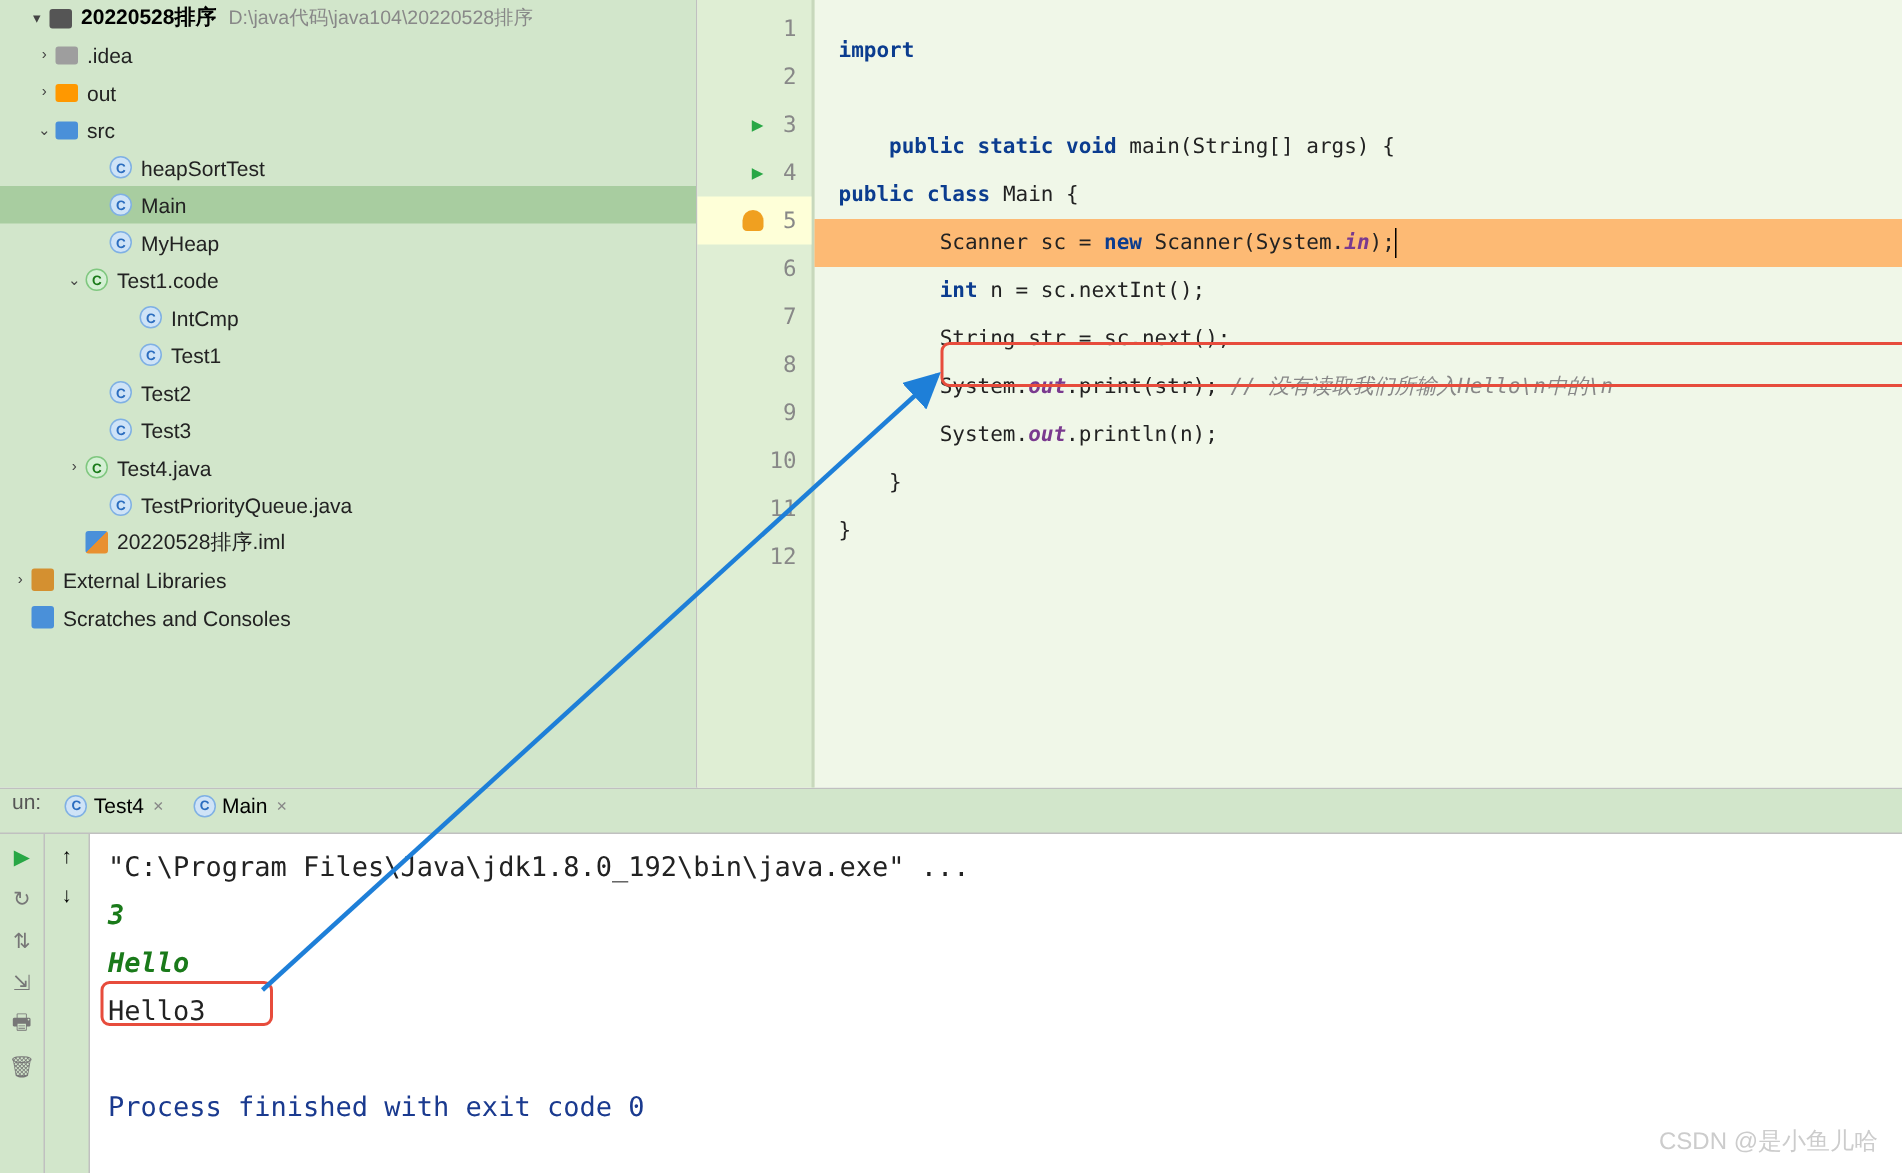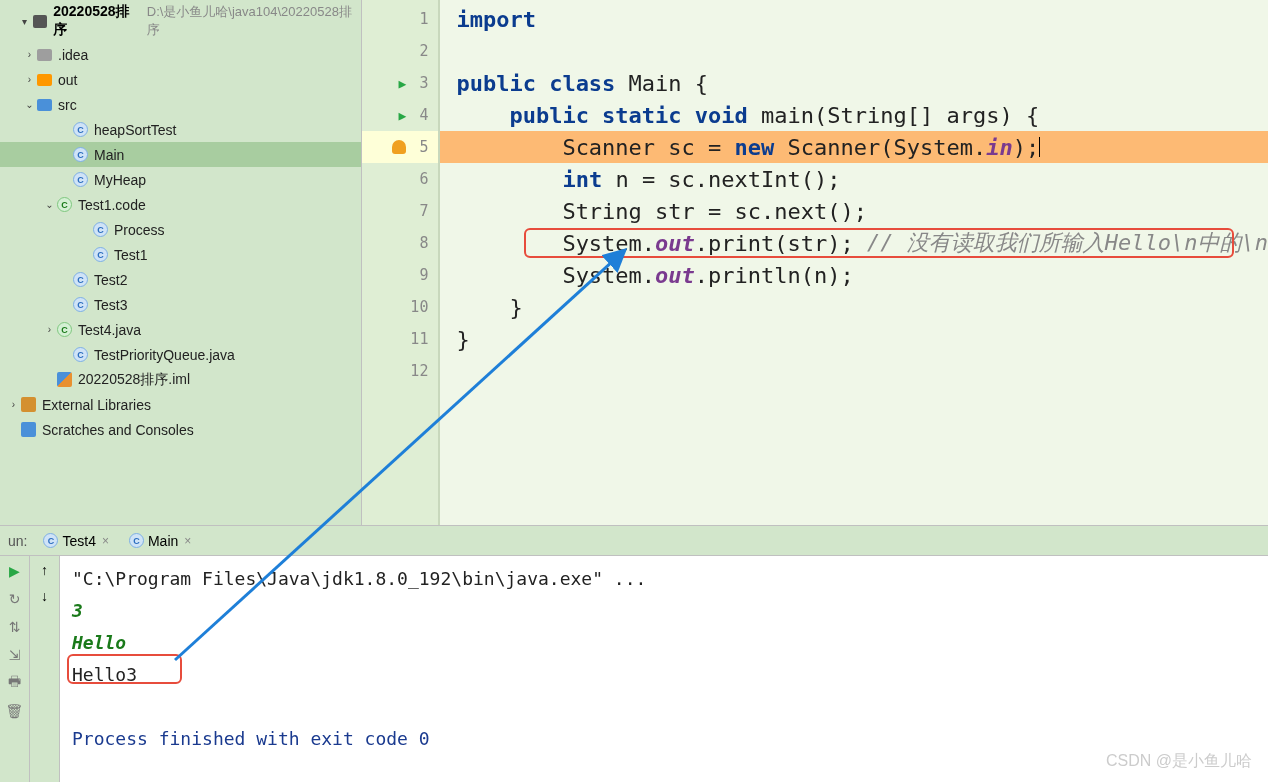--- a/index.html
+++ b/index.html
@@ -27,33 +27,33 @@
 .lib-ico { width: 15px; height: 15px; margin-right: 6px; background: #d49030; border-radius: 2px; }
 .scratch-ico { width: 15px; height: 15px; margin-right: 6px; background: #4a90d9; border-radius: 2px; }
 .tree-row .label { color: #222; }
 
 .editor { flex: 1; display: flex; background: #f0f7e8; }
 .gutter { width: 78px; background: #dfeed4; border-right: 2px solid #c8d8bc; padding-top: 3px; }
 .gutter-row { height: 32px; display: flex; align-items: center; justify-content: flex-end; padding-right: 10px; font-family: monospace; font-size: 15px; color: #888; position: relative; }
 .gutter-row .run-icon { position: absolute; right: 32px; color: #28a745; font-size: 13px; }
 .gutter-row .bulb { position: absolute; right: 32px; width: 14px; height: 14px; background: #f0a020; border-radius: 50% 50% 3px 3px; }
 .gutter-row.active { background: #feffd8; }
-.code { flex: 1; font-family: "Consolas", monospace; font-size: 22px; padding-top: 3px; position: relative; }
+.code { flex: 1; font-family: "Consolas", monospace; font-size: 14px; padding-top: 18px; position: relative; }
 .code-line { height: 32px; display: flex; align-items: center; padding-left: 16px; white-space: pre; }
 .code-line.active { background: #fdba74; }
 .kw { color: #0b3c8f; font-weight: bold; }
 .static-it { color: #7a3a8f; font-style: italic; font-weight: bold; }
 .comment { color: #888; font-style: italic; }
 .norm { color: #222; }
 .highlight-box { position: absolute; border: 2px solid #e74c3c; border-radius: 6px; }
 .highlight-code { left: 84px; top: 228px; width: 710px; height: 30px; }
 .cursor-bar { display: inline-block; width: 1px; height: 20px; background: #000; vertical-align: middle; }
 
 .run-panel { border-top: 1px solid #c0c0c0; height: 257px; }
-.run-tabs { height: 30px; background: #d2e6cb; display: flex; align-items: center; padding-left: 8px; border-bottom: 1px solid #c0c0c0; }
+.run-tabs { height: 30px; background: #d2e6cb; display: flex; align-items: flex-start; padding-left: 8px; border-bottom: 1px solid #c0c0c0; }
 .run-label { color: #555; margin-right: 8px; }
 .run-tab { display: flex; align-items: center; padding: 3px 8px; margin-right: 4px; cursor: pointer; border-radius: 3px 3px 0 0; }
 .run-tab .c-ico { margin-right: 4px; }
 .run-tab .close { margin-left: 6px; color: #888; font-size: 12px; }
 .run-body { display: flex; height: 227px; }
 .run-gutter { width: 30px; background: #d2e6cb; border-right: 1px solid #c0c0c0; display: flex; flex-direction: column; align-items: center; padding-top: 6px; gap: 10px; }
 .run-gutter .tool-icon { width: 18px; height: 18px; color: #777; font-size: 14px; display: flex; align-items: center; justify-content: center; cursor: pointer; }
 .run-gutter .play { color: #28a745; }
 .run-sub { width: 30px; background: #d2e6cb; border-right: 1px solid #c0c0c0; display: flex; flex-direction: column; align-items: center; padding-top: 6px; gap: 10px; }
 .console { flex: 1; background: #fff; font-family: "Consolas", monospace; font-size: 18px; padding: 6px 12px; position: relative; }
@@ -68,21 +68,21 @@
 </style>
 </head>
 <body>
 
 <div class="main-area">
   <div class="sidebar">
     <div class="proj-header">
       <span class="chev">▾</span>
       <span class="folder-icon"></span>
       <span class="pname">20220528排序</span>
-      <span class="ppath">D:\是小鱼儿哈\java104\20220528排序</span>
+      <span class="ppath">D:\java代码\java104\20220528排序</span>
     </div>
     <div id="tree-container">
         <div class="tree-row">
           <span class="spacer" style="width: 22px;"></span>
           <span class="chev">›</span>
           <span class="folder-ico folder-gray"></span>
           <span class="label">.idea</span>
         </div>
         <div class="tree-row">
           <span class="spacer" style="width: 22px;"></span>
@@ -117,21 +117,21 @@
         <div class="tree-row">
           <span class="spacer" style="width: 42px;"></span>
           <span class="chev">⌄</span>
           <span class="c-ico c-green">C</span>
           <span class="label">Test1.code</span>
         </div>
         <div class="tree-row">
           <span class="spacer" style="width: 78px;"></span>
           <span class="no-chev"></span>
           <span class="c-ico c-blue">C</span>
-          <span class="label">Process</span>
+          <span class="label">IntCmp</span>
         </div>
         <div class="tree-row">
           <span class="spacer" style="width: 78px;"></span>
           <span class="no-chev"></span>
           <span class="c-ico c-blue">C</span>
           <span class="label">Test1</span>
         </div>
         <div class="tree-row">
           <span class="spacer" style="width: 58px;"></span>
           <span class="no-chev"></span>
@@ -217,22 +217,22 @@
             <span>11</span>
           </div>
           <div class="gutter-row">
             <span>12</span>
           </div>
         </div>
     </div>
     <div class="code">
       <div class="code-line"><span class="kw">import</span></div>
       <div class="code-line"></div>
+      <div class="code-line"><span class="norm">    </span><span class="kw">public static void</span><span class="norm"> main(String[] args) {</span></div>
       <div class="code-line"><span class="kw">public class</span><span class="norm"> Main {</span></div>
-      <div class="code-line"><span class="norm">    </span><span class="kw">public static void</span><span class="norm"> main(String[] args) {</span></div>
       <div class="code-line active"><span class="norm">        Scanner sc = </span><span class="kw">new</span><span class="norm"> Scanner(System.</span><span class="static-it">in</span><span class="norm">);</span><span class="cursor-bar"></span></div>
       <div class="code-line"><span class="norm">        </span><span class="kw">int</span><span class="norm"> n = sc.nextInt();</span></div>
       <div class="code-line"><span class="norm">        String str = sc.next();</span></div>
       <div class="code-line"><span class="norm">        System.</span><span class="static-it">out</span><span class="norm">.print(str); </span><span class="comment">// 没有读取我们所输入Hello\n中的\n</span></div>
       <div class="code-line"><span class="norm">        System.</span><span class="static-it">out</span><span class="norm">.println(n);</span></div>
       <div class="code-line"><span class="norm">    }</span></div>
       <div class="code-line"><span class="norm">}</span></div>
       <div class="code-line"></div>
       <div class="highlight-box highlight-code"></div>
     </div>

